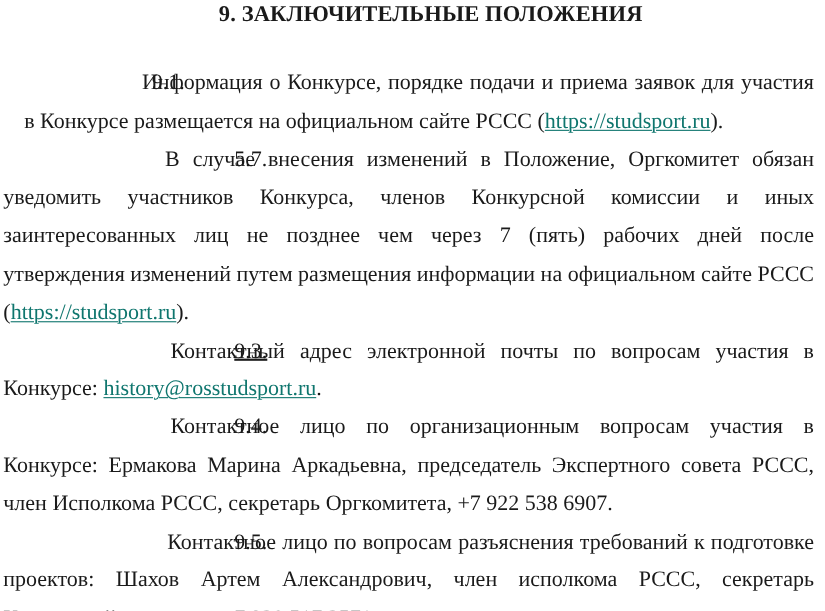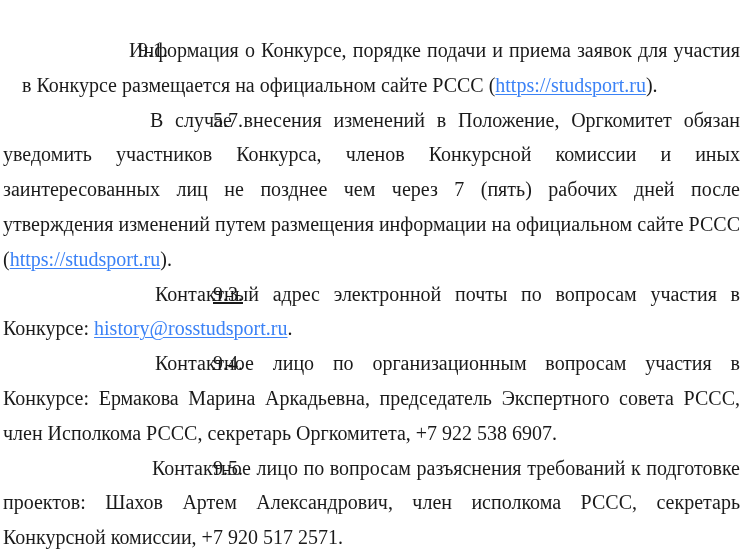--- a/index.html
+++ b/index.html
@@ -50,30 +50,31 @@
     .p1 .num { width: 49px; margin-top: 24px; }
     .p2 { text-indent: 105px; }
     .p2 .num { width: 42px; }
     .p3 { text-indent: 105px; }
     .p3 .num { width: 47px; text-decoration: underline; }
     .p4 { text-indent: 105px; }
     .p4 .num { width: 47px; }
     .p5 { text-indent: 105px; }
     .p5 .num { width: 44px; }
     a.link {
-      color: #3b82f6;
+      color: #0f766e;
       text-decoration: underline;
       text-decoration-thickness: 1px;
       text-underline-offset: 2px;
     }
   </style>
 </head>
 <body>
 
 <div class="page">
+  <h2 class="title">9. ЗАКЛЮЧИТЕЛЬНЫЕ ПОЛОЖЕНИЯ</h2>
 
   <p class="para p1">
     <span class="num">9.1.</span><span>Информация о Конкурсе, порядке подачи и приема заявок для участия в Конкурсе размещается на официальном сайте РССС (</span><a class="link" href="#">https://studsport.ru</a><span>).</span>
   </p>
 
   <p class="para p2">
     <span class="num">5.7.</span><span>В случае внесения изменений в Положение, Оргкомитет обязан уведомить участников Конкурса, членов Конкурсной комиссии и иных заинтересованных лиц не позднее чем через 7 (пять) рабочих дней после утверждения изменений путем размещения информации на официальном сайте РССС (</span><a class="link" href="#">https://studsport.ru</a><span>).</span>
   </p>
 
   <p class="para p3">

